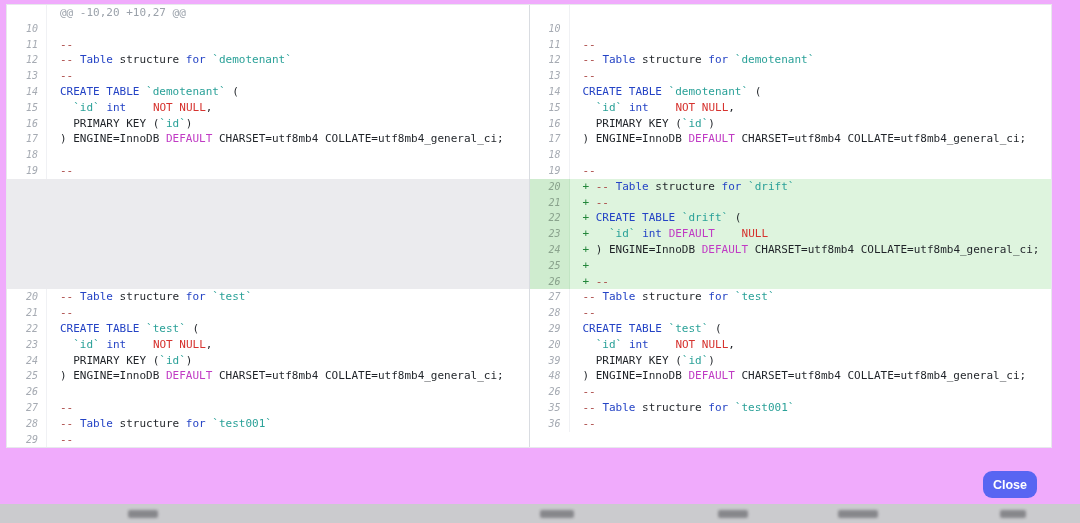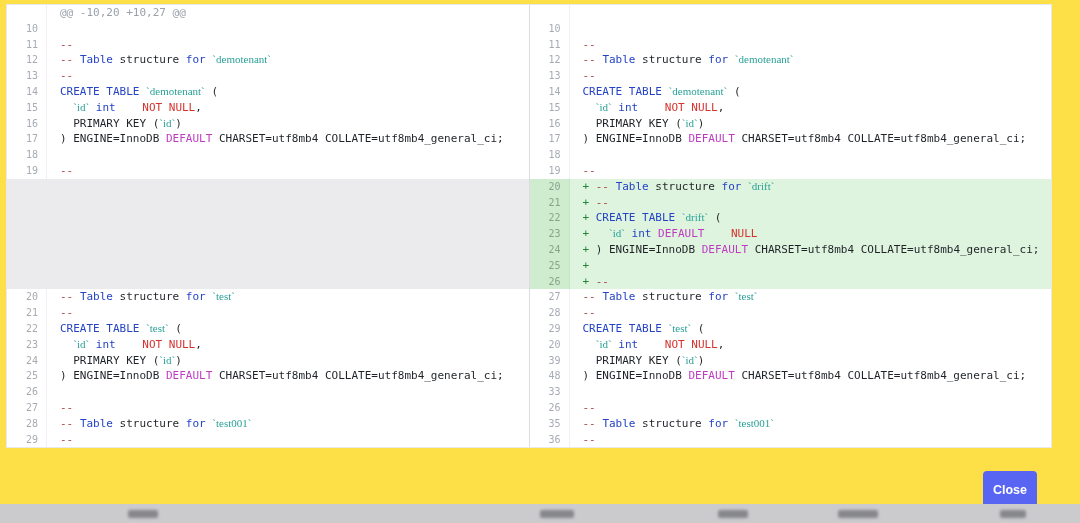--- a/index.html
+++ b/index.html
@@ -1,44 +1,44 @@
 <!DOCTYPE html>
 <html><head>
 <meta charset="utf-8">
 <style>
   html,body{margin:0;padding:0;background:#ffffff;}
-  #screen{position:relative;width:1080px;height:523px;overflow:hidden;background:#fde047;font-family:"Liberation Sans",sans-serif;}
+  #screen{position:relative;width:1080px;height:523px;overflow:hidden;background:#f0abfc;font-family:"Liberation Sans",sans-serif;}
 
   
   .diff-wrap{position:absolute;left:6px;top:4px;width:1044px;display:flex;border:1px solid #e7e9ec;background:#fff;}
   .pane{flex:1 1 50%;min-width:0;background:#fff;}
   .pane-left{border-right:1px solid #d9dce1;}
 
   .drow{display:flex;height:15.8px;line-height:15.8px;font-family:"DejaVu Sans Mono","Liberation Mono",monospace;font-size:11px;white-space:pre;}
-  .num{flex:0 0 40px;width:40px;box-sizing:border-box;text-align:right;padding-right:8px;color:#a6abb3;font-size:10px;border-right:1px solid #f0f1f4;}
+  .num{flex:0 0 40px;width:40px;box-sizing:border-box;text-align:right;padding-right:8px;color:#a6abb3;font-size:10px;border-right:1px solid #f0f1f4;font-style:italic;}
   .code{flex:1;min-width:0;padding-left:13px;overflow:hidden;color:#1f2328;}
 
   .drow.gap{background:#ebebee;}
   .drow.gap .num{border-right-color:transparent;}
   .drow.added{background:#def4de;}
   .drow.added .num{background:#cfeccf;border-right-color:#c2e5c4;color:#8aa38d;}
   .drow.hunk .code{color:#9aa1aa;}
 
   
   .t-p{color:#1f2328;}
   .t-c{color:#a94442;}
   .t-k{color:#2443c5;}
-  .t-s{color:#2aa198;font-family:Liberation Serif, serif;}
+  .t-s{color:#2aa198;}
   .t-r{color:#d6332f;padding-left:20px;}
   .t-m{color:#c03bc4;margin-top:29px;}
   .t-a{color:#22863a;}
   .t-g{color:#9aa1aa;}
 
   
-  .close-btn{position:absolute;left:983px;top:471px;width:54px;height:37px;background:#5865f2;color:#ffffff;border:none;border-radius:4px;font-family:"Liberation Sans",sans-serif;font-size:12.5px;font-weight:600;cursor:pointer;display:flex;align-items:center;justify-content:center;}
+  .close-btn{position:absolute;left:983px;top:471px;width:54px;height:27px;background:#5865f2;color:#ffffff;border:none;border-radius:9px;font-family:"Liberation Sans",sans-serif;font-size:12.5px;font-weight:600;cursor:pointer;display:flex;align-items:center;justify-content:center;}
 
   
   .page-behind{position:absolute;left:0;right:0;bottom:0;height:19px;background:#cbcbce;}
   .blur-blob{position:absolute;top:6px;height:8px;background:#76777b;border-radius:2px;filter:blur(1.5px);opacity:.8;}
   .blob-1{left:128px;width:30px;}
   .blob-2{left:540px;width:34px;}
   .blob-3{left:718px;width:30px;}
   .blob-4{left:838px;width:40px;}
   .blob-5{left:1000px;width:26px;}
 </style>
@@ -96,21 +96,20 @@
         <div class="drow added"><span class="num">23</span><span class="code"><span class="t-a">+ </span><span class="t-p">  </span><span class="t-s">`id`</span><span class="t-p"> </span><span class="t-k">int</span><span class="t-p"> </span><span class="t-m">DEFAULT</span><span class="t-p"> </span><span class="t-r">NULL</span></span></div>
         <div class="drow added"><span class="num">24</span><span class="code"><span class="t-a">+ </span><span class="t-p">) ENGINE=InnoDB </span><span class="t-m">DEFAULT</span><span class="t-p"> CHARSET=utf8mb4 COLLATE=utf8mb4_general_ci;</span></span></div>
         <div class="drow added"><span class="num">25</span><span class="code"><span class="t-a">+</span></span></div>
         <div class="drow added"><span class="num">26</span><span class="code"><span class="t-a">+ </span><span class="t-c">--</span></span></div>
         <div class="drow context"><span class="num">27</span><span class="code"><span class="t-c">-- </span><span class="t-k">Table</span><span class="t-p"> structure </span><span class="t-k">for</span><span class="t-p"> </span><span class="t-s">`test`</span></span></div>
         <div class="drow context"><span class="num">28</span><span class="code"><span class="t-c">--</span></span></div>
         <div class="drow context"><span class="num">29</span><span class="code"><span class="t-k">CREATE TABLE</span><span class="t-p"> </span><span class="t-s">`test`</span><span class="t-p"> (</span></span></div>
         <div class="drow context"><span class="num">20</span><span class="code"><span class="t-p">  </span><span class="t-s">`id`</span><span class="t-p"> </span><span class="t-k">int</span><span class="t-p"> </span><span class="t-r">NOT NULL</span><span class="t-p">,</span></span></div>
         <div class="drow context"><span class="num">39</span><span class="code"><span class="t-p">  PRIMARY KEY (</span><span class="t-s">`id`</span><span class="t-p">)</span></span></div>
         <div class="drow context"><span class="num">48</span><span class="code"><span class="t-p">) ENGINE=InnoDB </span><span class="t-m">DEFAULT</span><span class="t-p"> CHARSET=utf8mb4 COLLATE=utf8mb4_general_ci;</span></span></div>
-        <div class="drow context"><span class="num">33</span><span class="code"></span></div>
         <div class="drow context"><span class="num">26</span><span class="code"><span class="t-c">--</span></span></div>
         <div class="drow context"><span class="num">35</span><span class="code"><span class="t-c">-- </span><span class="t-k">Table</span><span class="t-p"> structure </span><span class="t-k">for</span><span class="t-p"> </span><span class="t-s">`test001`</span></span></div>
         <div class="drow context"><span class="num">36</span><span class="code"><span class="t-c">--</span></span></div>
       </div>
   </div>
 
   <button class="close-btn">Close</button>
 
   <div class="page-behind">
     <div class="blur-blob blob-1"></div>

